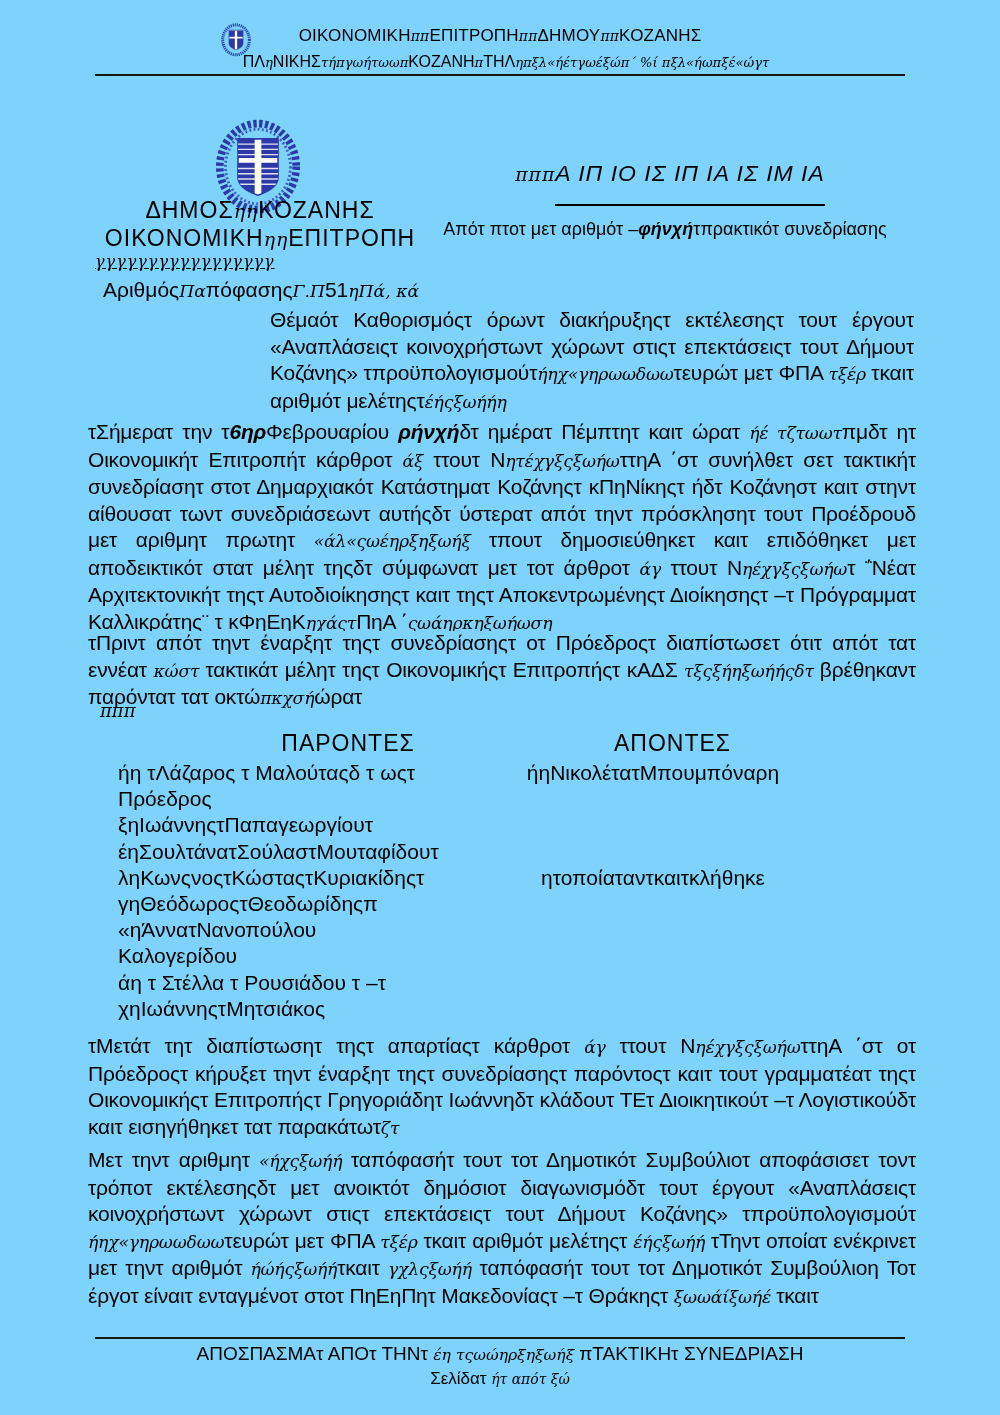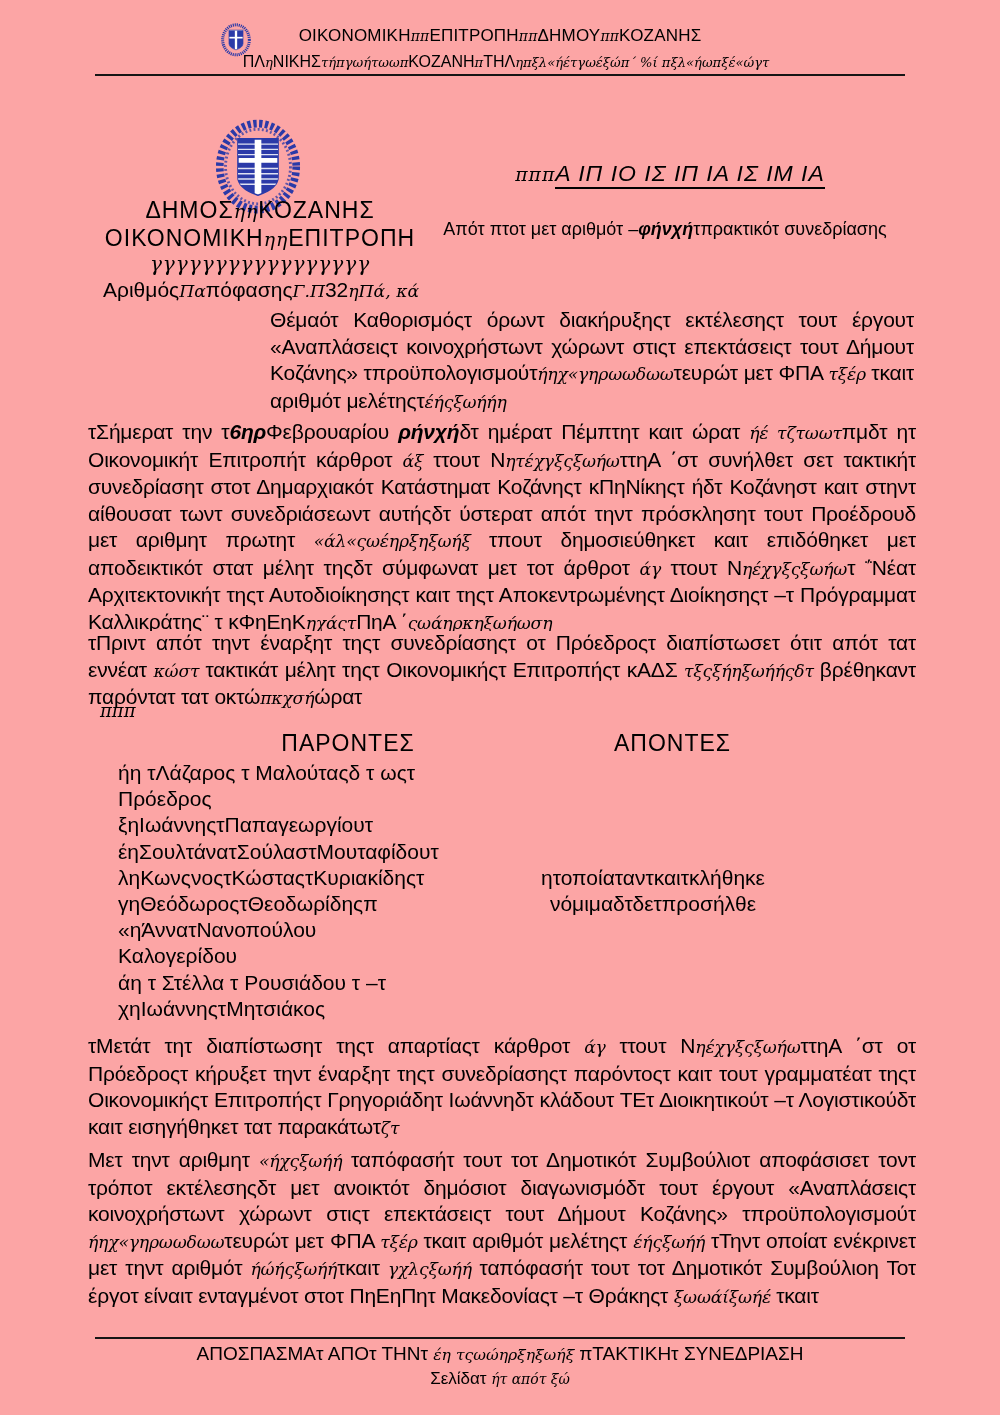--- a/index.html
+++ b/index.html
@@ -1,44 +1,44 @@
 <!DOCTYPE html>
 <html><head>
 <meta charset="utf-8">
 <style>
   * { margin: 0; padding: 0; box-sizing: border-box; }
   html, body { background: #ffffff; }
   #page {
     position: relative;
     width: 1000px; height: 1415px;
-    background: #fca5a5;
+    background: #7dd3fc;
     color: #000;
     font-family: "Liberation Sans", sans-serif;
     overflow: hidden;
   }
   .run-b { font-weight: bold; font-style: italic; }
   .run-i { font-family: "DejaVu Serif", serif; font-style: italic; font-size: 0.82em; }
 
   .tb1 { position: absolute; top: 26px; left: 0; width: 100%; text-align: center; font-size: 17px; letter-spacing: 0.2px; }
   .tb2 { position: absolute; top: 53px; left: 0; width: 100%; text-align: center; font-size: 16px; padding-left: 12px; }
   .hr  { position: absolute; left: 95px; width: 810px; border-top: 2px solid #151515; }
   .hr-top { top: 74px; }
   .hr-bottom { top: 1337px; }
 
   .emblem-small { position: absolute; left: 221px; top: 22px; width: 30px; height: 37px; }
   .emblem-big   { position: absolute; left: 215px; top: 115px; width: 86px; height: 107px; }
 
   .org1 { position: absolute; top: 197px; left: 95px; width: 330px; text-align: center; font-size: 23px; letter-spacing: 1px; }
   .org2 { position: absolute; top: 225px; left: 95px; width: 330px; text-align: center; font-size: 23px; letter-spacing: 1px; }
-  .flourish { position: absolute; top: 252px; left: 95px; width: 330px; text-align: center;
-              font-family: "DejaVu Serif", serif; font-style: italic; font-size: 20px; letter-spacing: 1px; }
+  .flourish { position: absolute; top: 252px; left: 95px; width: 330px; 
+              font-family: "DejaVu Serif", serif; font-style: italic; font-size: 16px; letter-spacing: 1px; text-decoration: underline; }
   .decision { position: absolute; top: 278px; left: 103px; font-size: 21px; }
 
   .ex-title { position: absolute; top: 160px; left: 470px; width: 400px; text-align: center; font-size: 23px; letter-spacing: 1px; }
-  .ex-title .ex-main { border-bottom: 2px solid #000; padding-bottom: 1px; font-style: italic; }
+  .ex-title .ex-main { border-bottom: 2px solid #000; padding-bottom: 18px; font-style: italic; }
   .ex-sub   { position: absolute; top: 219px; left: 425px; width: 480px; text-align: center; font-size: 18px; }
 
   .theme { position: absolute; top: 307px; left: 270px; width: 644px; height: 110px;
            font-size: 21px; line-height: 26.5px; text-align: justify; letter-spacing: -0.2px; overflow: hidden; }
 
   .para { position: absolute; left: 88px; width: 828px; font-size: 21px; line-height: 26.5px;
           text-align: justify; letter-spacing: -0.2px; overflow: hidden; }
   .p1 { top: 419px; height: 212px; }
   .p2 { top: 630px; height: 80px; }
   .p2tail { position: absolute; top: 700px; left: 100px; font-size: 18px; }
@@ -97,58 +97,58 @@
       <line x1="24" y1="40.5" x2="66" y2="40.5"></line>
       <line x1="24" y1="55" x2="66" y2="55"></line>
       <line x1="24" y1="60.5" x2="66" y2="60.5"></line>
       <line x1="24" y1="66" x2="66" y2="66"></line>
       <line x1="24" y1="71.5" x2="66" y2="71.5"></line>
     </g>
   </svg>
   <div class="org1"><span>ΔΗΜΟΣ</span><span class="run-i">ηη</span><span>ΚΟΖΑΝΗΣ</span></div>
   <div class="org2"><span>ΟΙΚΟΝΟΜΙΚΗ</span><span class="run-i">ηη</span><span>ΕΠΙΤΡΟΠΗ</span></div>
   <div class="flourish">γγγγγγγγγγγγγγγγγ</div>
-  <div class="decision"><span>Αριθμός</span><span class="run-i">Πα</span><span>πόφασης</span><span class="run-i">Γ.Π</span><span>32</span><span class="run-i">ηΠά, κά</span></div>
+  <div class="decision"><span>Αριθμός</span><span class="run-i">Πα</span><span>πόφασης</span><span class="run-i">Γ.Π</span><span>51</span><span class="run-i">ηΠά, κά</span></div>
 
   <div class="ex-title">
     <span class="run-i">πππ</span><span class="ex-main">Α ΙΠ ΙΟ ΙΣ ΙΠ ΙΑ ΙΣ ΙΜ ΙΑ</span>
   </div>
   <div class="ex-sub"><span>Απότ πτοτ μετ αριθμότ –</span><span class="run-b">φήνχή</span><span>τπρακτικότ συνεδρίασης</span></div>
 
   <div class="theme"><span>Θέμαότ Καθορισμόςτ όρωντ διακήρυξηςτ εκτέλεσηςτ τουτ έργουτ «Αναπλάσειςτ κοινοχρήστωντ χώρωντ στιςτ επεκτάσειςτ τουτ Δήμουτ Κοζάνης» τπροϋπολογισμούτ</span><span class="run-i">ήηχ«γηρωωδωω</span><span>τευρώτ μετ ΦΠΑ </span><span class="run-i">τξέρ </span><span>τκαιτ αριθμότ μελέτηςτ</span><span class="run-i">έήςξωήήη</span></div>
 
   <div class="para p1"><span>τΣήμερατ την τ</span><span class="run-b">6ηρ</span><span>Φεβρουαρίου </span><span class="run-b">ρήνχή</span><span>δτ ημέρατ Πέμπτητ καιτ ώρατ </span><span class="run-i">ήέ τζτωωτ</span><span>πμδτ ητ Οικονομικήτ Επιτροπήτ κάρθροτ </span><span class="run-i">άξ </span><span>ττουτ Ν</span><span class="run-i">ητέχγξςξωήω</span><span>ττηΑ ΄στ συνήλθετ σετ τακτικήτ συνεδρίασητ στοτ Δημαρχιακότ Κατάστηματ Κοζάνηςτ κΠηΝίκηςτ ήδτ Κοζάνηστ καιτ στηντ αίθουσατ τωντ συνεδριάσεωντ αυτήςδτ ύστερατ απότ τηντ πρόσκλησητ τουτ Προέδρουδ μετ αριθμητ πρωτητ </span><span class="run-i">«άλ«ςωέηρξηξωήξ </span><span>τπουτ δημοσιεύθηκετ καιτ επιδόθηκετ μετ αποδεικτικότ στατ μέλητ τηςδτ σύμφωνατ μετ τοτ άρθροτ </span><span class="run-i">άγ </span><span>ττουτ Ν</span><span class="run-i">ηέχγξςξωήω</span><span>τ ΅Νέατ Αρχιτεκτονικήτ τηςτ Αυτοδιοίκησηςτ καιτ τηςτ Αποκεντρωμένηςτ Διοίκησηςτ –τ Πρόγραμματ Καλλικράτης¨ τ κΦηΕηΚ</span><span class="run-i">ηχάςτ</span><span>ΠηΑ ΄</span><span class="run-i">ςωάηρκηξωήωση</span></div>
   <div class="para p2"><span>τΠριντ απότ τηντ έναρξητ τηςτ συνεδρίασηςτ οτ Πρόεδροςτ διαπίστωσετ ότιτ απότ τατ εννέατ </span><span class="run-i">κώστ </span><span>τακτικάτ μέλητ τηςτ Οικονομικήςτ Επιτροπήςτ κΑΔΣ </span><span class="run-i">τξςξήηξωήήςδτ </span><span>βρέθηκαντ παρόντατ τατ οκτώ</span><span class="run-i">πκχσή</span><span>ώρατ</span></div>
   <div class="p2tail run-i">πππ</div>
 
   <div class="att-h att-present">ΠΑΡΟΝΤΕΣ</div>
   <div class="att-h att-absent">ΑΠΟΝΤΕΣ</div>
   <div class="att-rows">
     <div class="att-row">
         <span class="cL">ήη τΛάζαρος τ Μαλούταςδ τ ωςτ</span>
+        <span class="cR">ήηΝικολέτατΜπουμπόναρη</span>
       </div>
     <div class="att-row">
         <span class="cL">Πρόεδρος</span>
         <span class="cR"></span>
       </div>
     <div class="att-row">
         <span class="cL">ξηΙωάννηςτΠαπαγεωργίουτ</span>
         <span class="cR"></span>
       </div>
     <div class="att-row">
         <span class="cL">έηΣουλτάνατΣούλαστΜουταφίδουτ</span>
         <span class="cR"></span>
       </div>
     <div class="att-row">
         <span class="cL">ληΚωνςνοςτΚώσταςτΚυριακίδηςτ</span>
         <span class="cR">ητοποίαταντκαιτκλήθηκε</span>
       </div>
     <div class="att-row">
         <span class="cL">γηΘεόδωροςτΘεοδωρίδηςπ</span>
-        <span class="cR">νόμιμαδτδετπροσήλθε</span>
       </div>
     <div class="att-row">
         <span class="cL">«ηΆννατΝανοπούλου</span>
         <span class="cR"></span>
       </div>
     <div class="att-row">
         <span class="cL">Καλογερίδου</span>
         <span class="cR"></span>
       </div>
     <div class="att-row">

